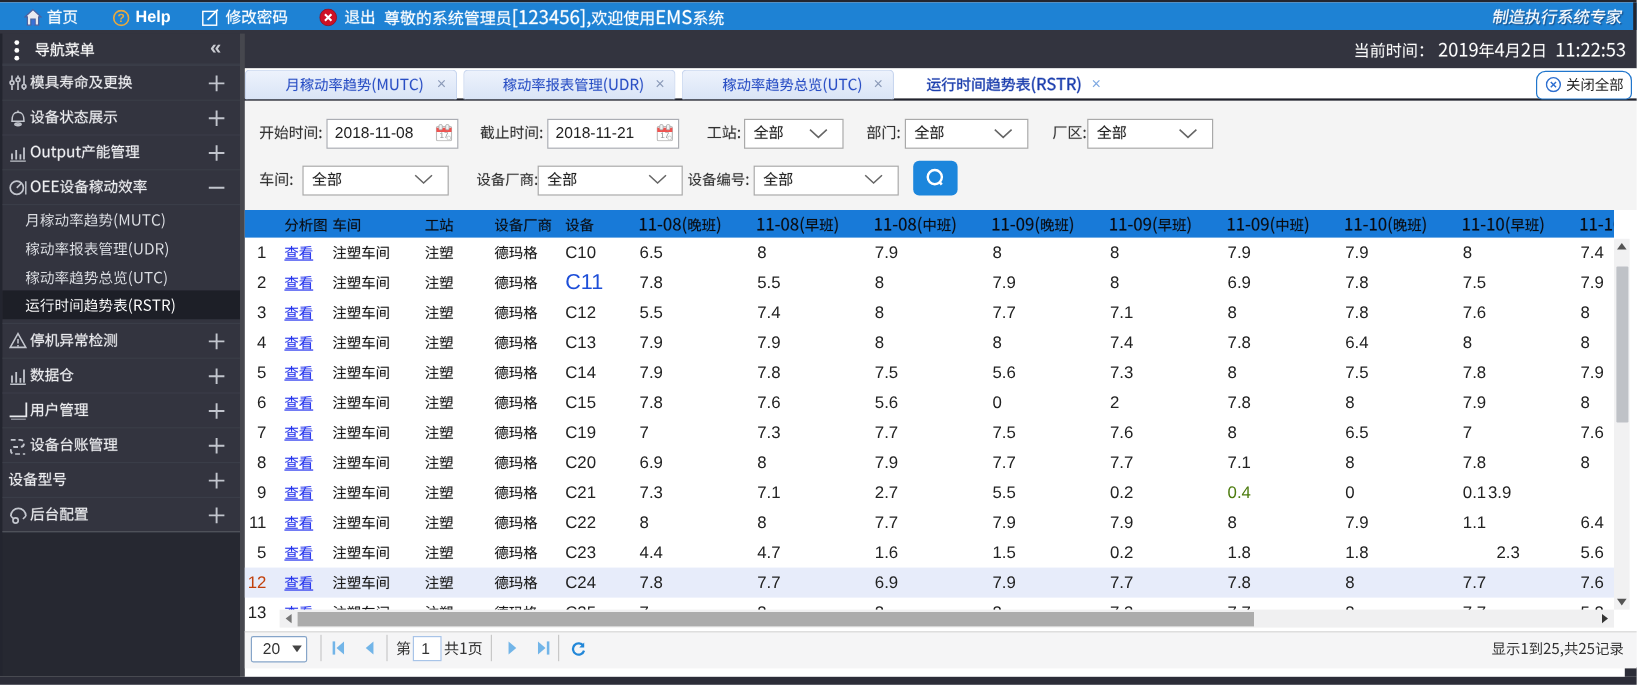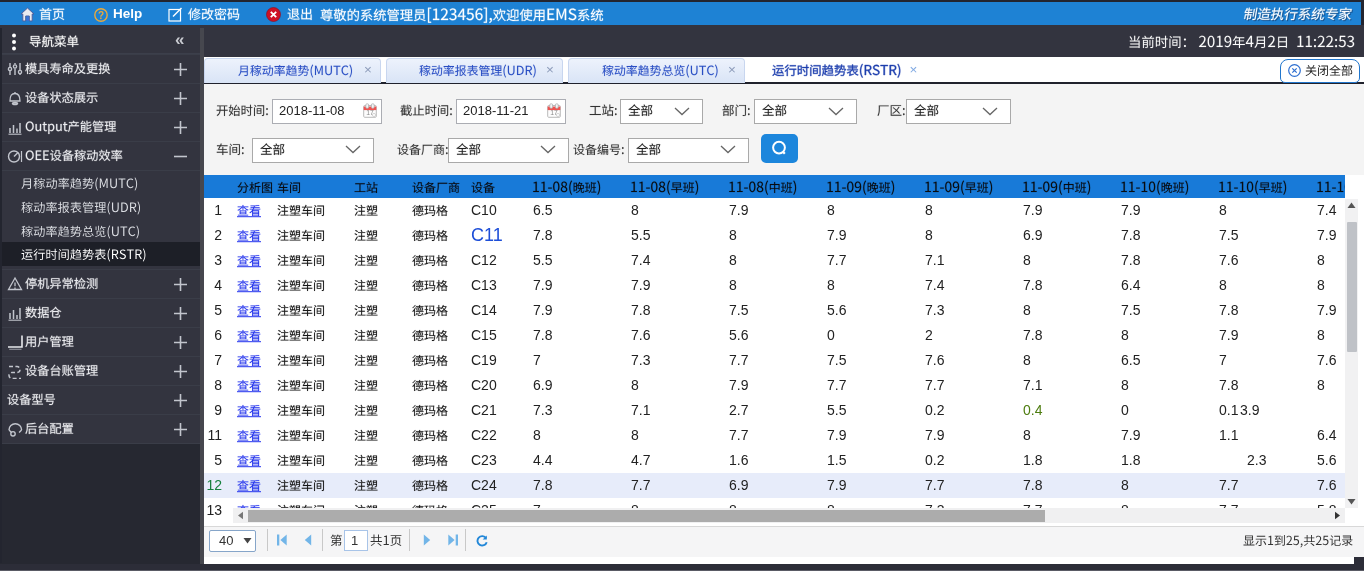--- a/index.html
+++ b/index.html
@@ -1465,21 +1465,21 @@
 <div class="ab" style="left:533px;top:452.1px;font-size:14px;line-height:17px;color:#222;">4.4</div>
 <div class="ab" style="left:631px;top:452.1px;font-size:14px;line-height:17px;color:#222;">4.7</div>
 <div class="ab" style="left:729px;top:452.1px;font-size:14px;line-height:17px;color:#222;">1.6</div>
 <div class="ab" style="left:827px;top:452.1px;font-size:14px;line-height:17px;color:#222;">1.5</div>
 <div class="ab" style="left:925px;top:452.1px;font-size:14px;line-height:17px;color:#222;">0.2</div>
 <div class="ab" style="left:1023px;top:452.1px;font-size:14px;line-height:17px;color:#222;">1.8</div>
 <div class="ab" style="left:1121px;top:452.1px;font-size:14px;line-height:17px;color:#222;">1.8</div>
 <div class="ab" style="left:1219px;top:452.1px;font-size:14px;line-height:17px;color:#222;margin-left:28px;">2.3</div>
 <div class="ab" style="left:1317px;top:452.1px;font-size:14px;line-height:17px;color:#222;">5.6</div>
 <div class="ab" style="left:204px;top:473px;width:1141px;height:25px;background:#E7ECFA"></div>
-<div class="ab" style="right:1142px;top:477.1px;font-size:14px;line-height:17px;color:#15803d;">12</div>
+<div class="ab" style="right:1142px;top:477.1px;font-size:14px;line-height:17px;color:#c2410c;">12</div>
 <svg class="t fb" style="left:237px;top:479.1px;color:#2433EE;" width="24" height="15">
     <g transform="translate(0.0,11) scale(0.012,-0.012)">
       <use href="#u67e5"></use>
       <use href="#u770b" x="1000"></use>
     </g>
     <rect x="0" y="12.2" width="24" height="1"></rect>
   </svg>
 <svg class="t fb" style="left:277px;top:479.1px;color:#1A1A1A;" width="48" height="15">
     <g transform="translate(0.0,11) scale(0.012,-0.012)">
       <use href="#u6ce8"></use>
@@ -1561,21 +1561,21 @@
 <div class="ab" style="left:233px;top:508px;width:1112px;height:15px;background:#F0F0F1"></div>
 <svg class="ab" style="left:236px;top:511px;" width="9" height="9" viewBox="0 0 9 9">
     <path d="M7 0.7 L2 4.5 L7 8.3 Z" fill="#777"></path>
   </svg>
 <div class="ab" style="left:248px;top:509.5px;width:797px;height:12px;background:#ACACAC"></div>
 <svg class="ab" style="left:1333px;top:511px;" width="9" height="9" viewBox="0 0 9 9">
     <path d="M2 0.7 L7 4.5 L2 8.3 Z" fill="#333"></path>
   </svg>
 <div class="ab" style="left:204px;top:526px;width:1160px;height:30px;background:#F5F5F6;border-top:1px solid #D8D8D8"></div>
 <div class="ab" style="left:209px;top:530px;width:45px;height:20px;background:#fff;border:1px solid #86A5C9;border-radius:2px"></div>
-<div class="ab" style="left:219px;top:532.7px;font-size:13px;line-height:16px;color:#333;">40</div>
+<div class="ab" style="left:219px;top:532.7px;font-size:13px;line-height:16px;color:#333;">20</div>
 <svg class="ab" style="left:243px;top:537px;" width="9" height="8" viewBox="0 0 9 8">
     <path d="M0.5 1 L4.5 6.5 L8.5 1 Z" fill="#444"></path>
   </svg>
 <div class="ab" style="left:267px;top:529px;width:1px;height:22px;background:#C8C8C8"></div>
 <svg class="ab" style="left:277px;top:534px;" width="10" height="12" viewBox="0 0 10 12">
     <rect x="0" y="0.5" width="2.3" height="11" fill="#72B5E8"></rect>
     <path d="M9.7 0.5 L3.4 6 L9.7 11.5 Z" fill="#72B5E8"></path>
   </svg>
 <svg class="ab" style="left:304px;top:534px;" width="8" height="12" viewBox="0 0 8 12">
     <path d="M7.2 0.5 L0.8 6 L7.2 11.5 Z" fill="#72B5E8"></path>

